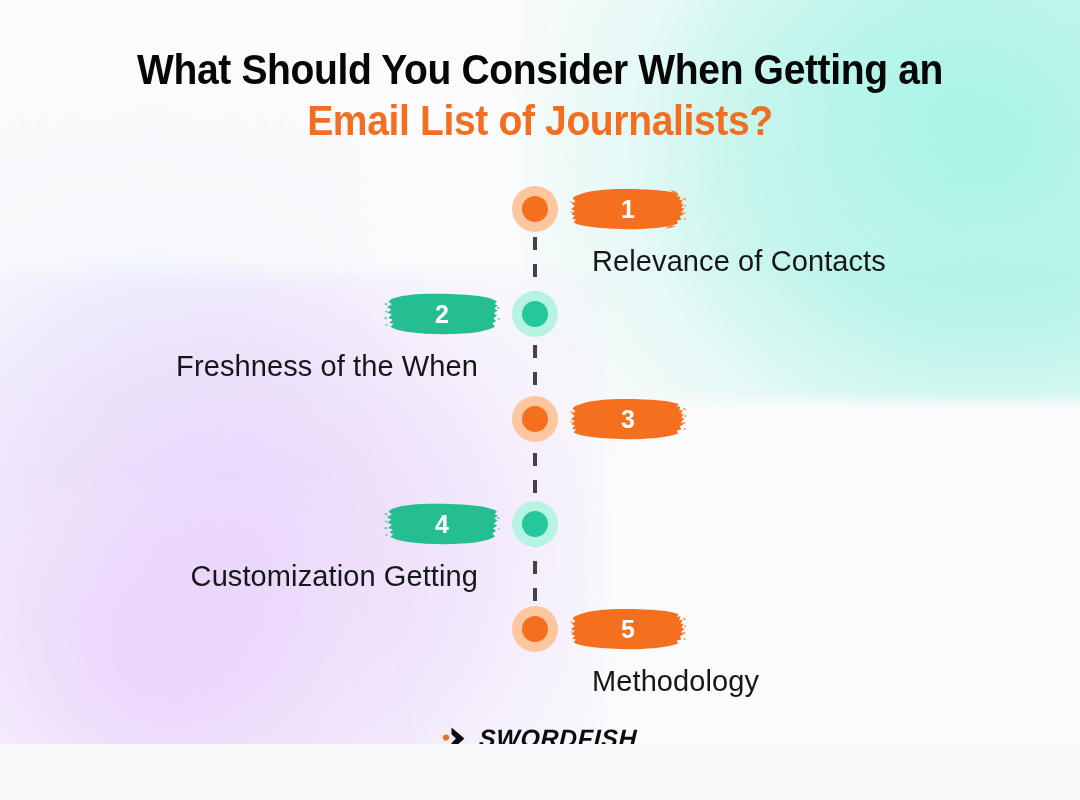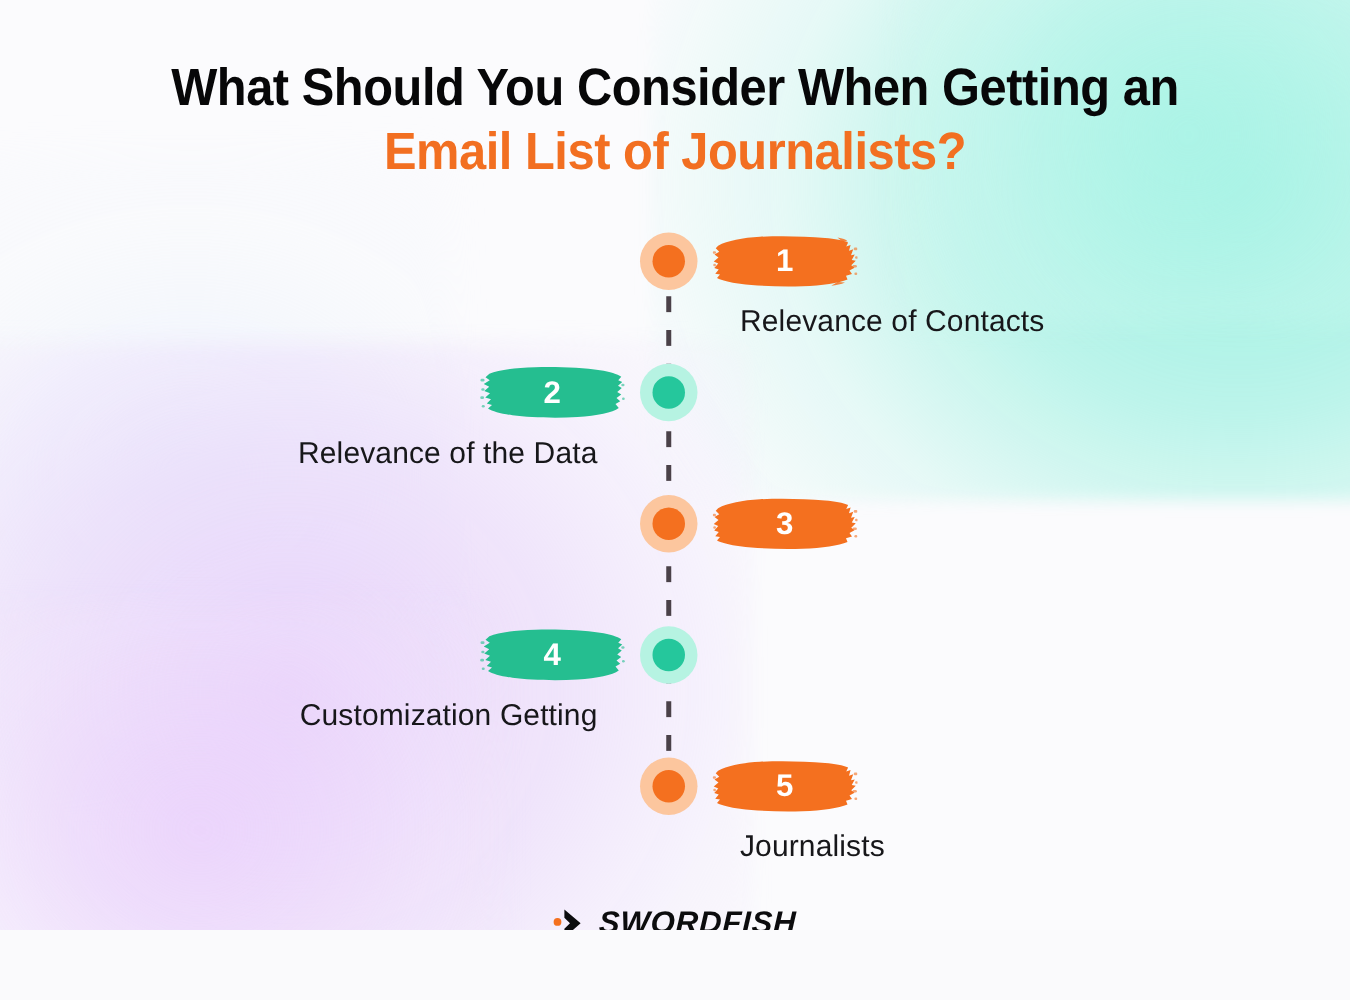--- a/index.html
+++ b/index.html
@@ -189,21 +189,21 @@
     line-height: 1;
     letter-spacing: 0.3px;
   }
 
   .label {
     position: absolute;
     top: 58px;
     color: #17171A;
     font-family: "Liberation Sans", sans-serif;
     font-weight: normal;
-    font-size: 24px;
+    font-size: 29px;
     line-height: 1.2;
     letter-spacing: 0.1px;
     white-space: nowrap;
   }
 
   
   .row.right .badge { left: 570px; }
   .row.right .label { left: 592px; }
   
   .row.left .badge { left: 384px; }
@@ -301,21 +301,21 @@
             <rect x="0.4" y="12" width="3.2" height="2.2" rx="1"></rect>
             <rect x="1.0" y="19.5" width="2.6" height="2" rx="1"></rect>
             <rect x="0.2" y="26" width="3.0" height="2.2" rx="1"></rect>
             <rect x="1.4" y="33" width="2.4" height="2" rx="1"></rect>
             <rect x="113" y="16" width="2.6" height="2" rx="1"></rect>
             <rect x="113.6" y="27" width="2.2" height="2" rx="1"></rect>
           </g>
         </svg>
         <span class="badge-num">2</span>
       </div>
-      <div class="label">Relevance of the Data</div>
+      <div class="label">Freshness of the When</div>
     </div>
 
     <div class="row right" style="top:210px;">
       <div class="node orange">
         <div class="node-core"></div>
       </div>
       <div class="badge">
         <svg viewBox="0 0 116 46" preserveAspectRatio="none">
           <path fill="#F4701F" d="M4.5,10.5 C12,6.5 24,4.2 38,3.4 C55,2.4 74,3.0 90,4.4
             C98,5.1 104.5,6.3 108.5,8.0 L107,11.2 L110.5,10.0 L109.2,14.6 L112.6,13.4
@@ -380,21 +380,21 @@
             <rect x="113" y="12" width="3" height="2.2" rx="1"></rect>
             <rect x="114" y="19" width="2.5" height="2" rx="1"></rect>
             <rect x="112" y="26" width="3.5" height="2" rx="1"></rect>
             <rect x="113.5" y="32" width="2.4" height="2" rx="1"></rect>
             <rect x="0.2" y="15" width="2.6" height="2" rx="1"></rect>
             <rect x="0.6" y="25" width="2.2" height="2" rx="1"></rect>
           </g>
         </svg>
         <span class="badge-num">5</span>
       </div>
-      <div class="label">Journalists</div>
+      <div class="label">Methodology</div>
     </div>
 
   </div>
 
   <div class="logo">
     <svg class="logo-mark" viewBox="0 0 28 26">
       <circle cx="4" cy="11.5" r="3.1" fill="#F4701F"></circle>
       <path d="M9.5,1.5 L22.5,12.6 L9.5,24.0 L9.5,17.0 L14.0,12.6 L9.5,8.2 Z" fill="#0C0C0E"></path>
     </svg>
     <span class="logo-text">SWORDFISH</span>

